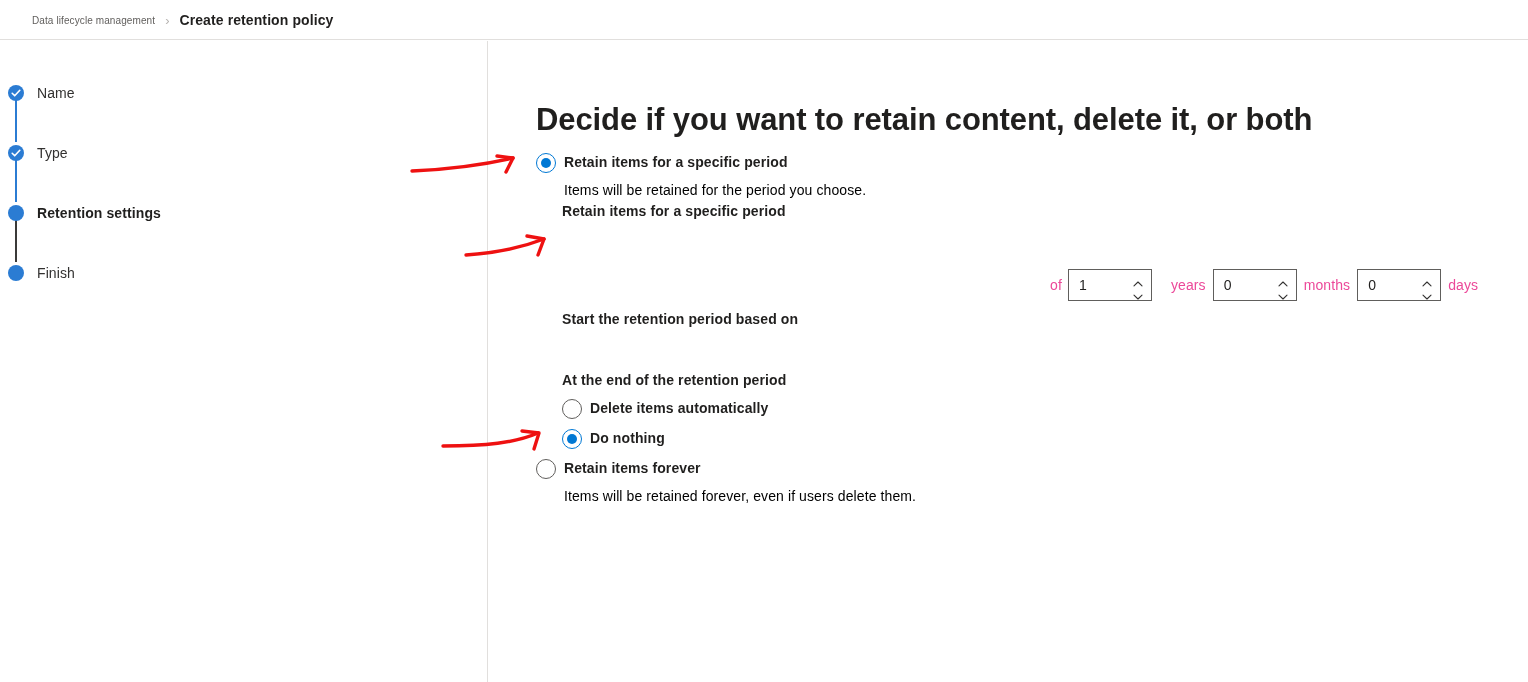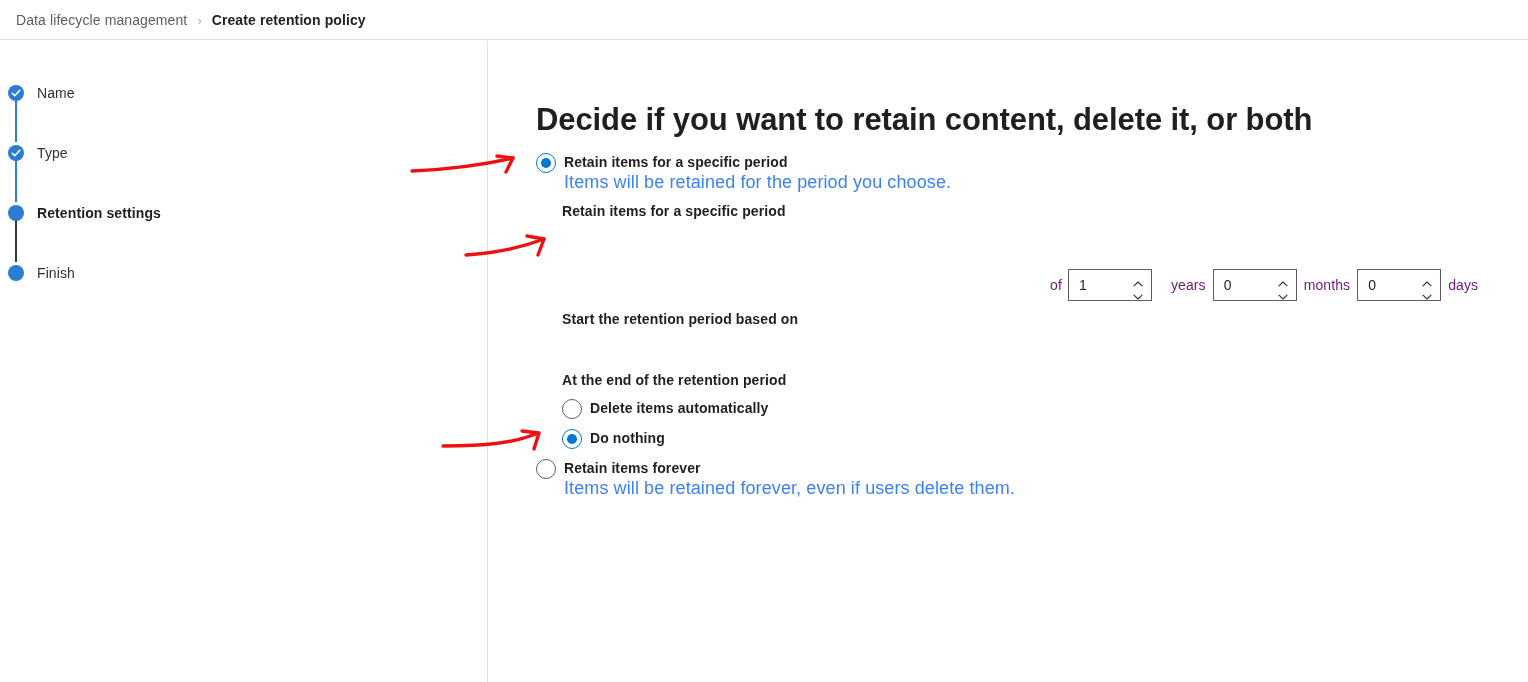--- a/index.html
+++ b/index.html
@@ -31,24 +31,25 @@
   #breadcrumb {
     position: absolute;
     left: 16px;
     top: 0;
     height: 40px;
     display: flex;
     align-items: center;
     gap: 10px;
   }
   .crumb-root {
-    font-size: 14px;
+    font-size: 10px;
     color: #605e5c;
     white-space: nowrap;
     letter-spacing: 0.1px;
+    margin-left: 16px;
   }
   .crumb-sep {
     font-size: 13px;
     color: #b6b3b0;
     line-height: 1;
     user-select: none;
   }
   .crumb-current {
     font-size: 14px;
     font-weight: 700;
@@ -173,25 +174,25 @@
   }
   .radio-title {
     font-size: 14px;
     font-weight: 700;
     color: #201f1e;
     line-height: 19px;
     white-space: nowrap;
     letter-spacing: 0.1px;
   }
   .radio-desc {
-    font-size: 18px;
+    font-size: 14px;
     font-weight: 400;
-    color: #3b82f6;
+    color: #000000;
     line-height: 19px;
-    margin-top: 1px;
+    margin-top: 9px;
     white-space: nowrap;
     letter-spacing: 0.1px;
   }
 
   
   .field-label {
     position: absolute;
     font-size: 14px;
     font-weight: 700;
     color: #201f1e;
@@ -202,21 +203,21 @@
   
   #duration-row {
     position: absolute;
     left: 562px;
     top: 228px;
     display: flex;
     align-items: center;
   }
   .inline-word {
     font-size: 14px;
-    color: #701a75;
+    color: #ec4899;
     white-space: nowrap;
     letter-spacing: 0.1px;
   }
   .spinner {
     position: relative;
     width: 84px;
     height: 32px;
     box-sizing: border-box;
     border: 1px solid #605e5c;
     background: #ffffff;

